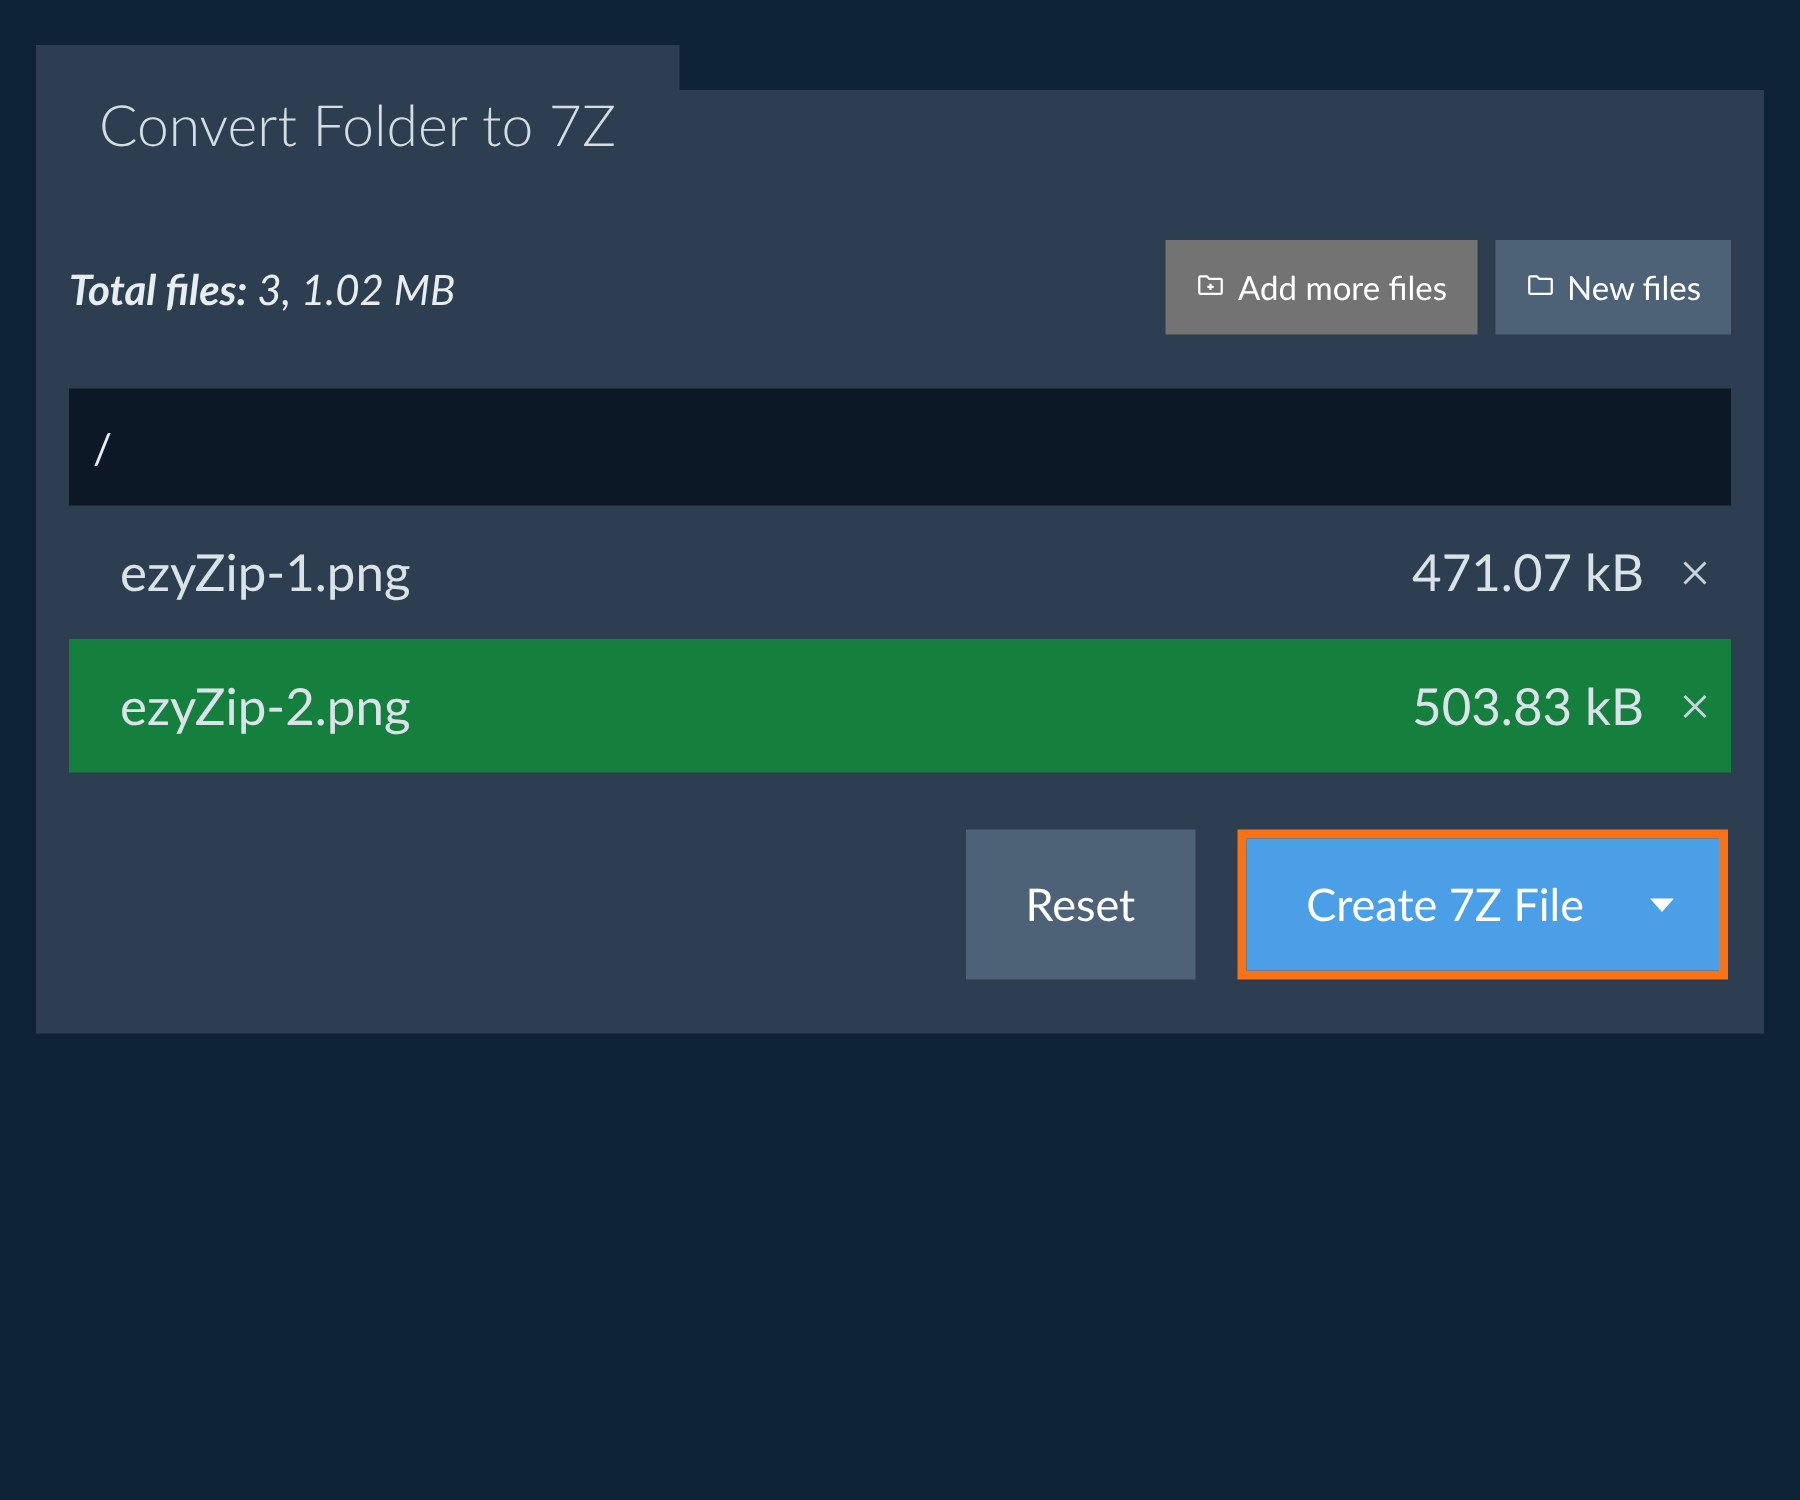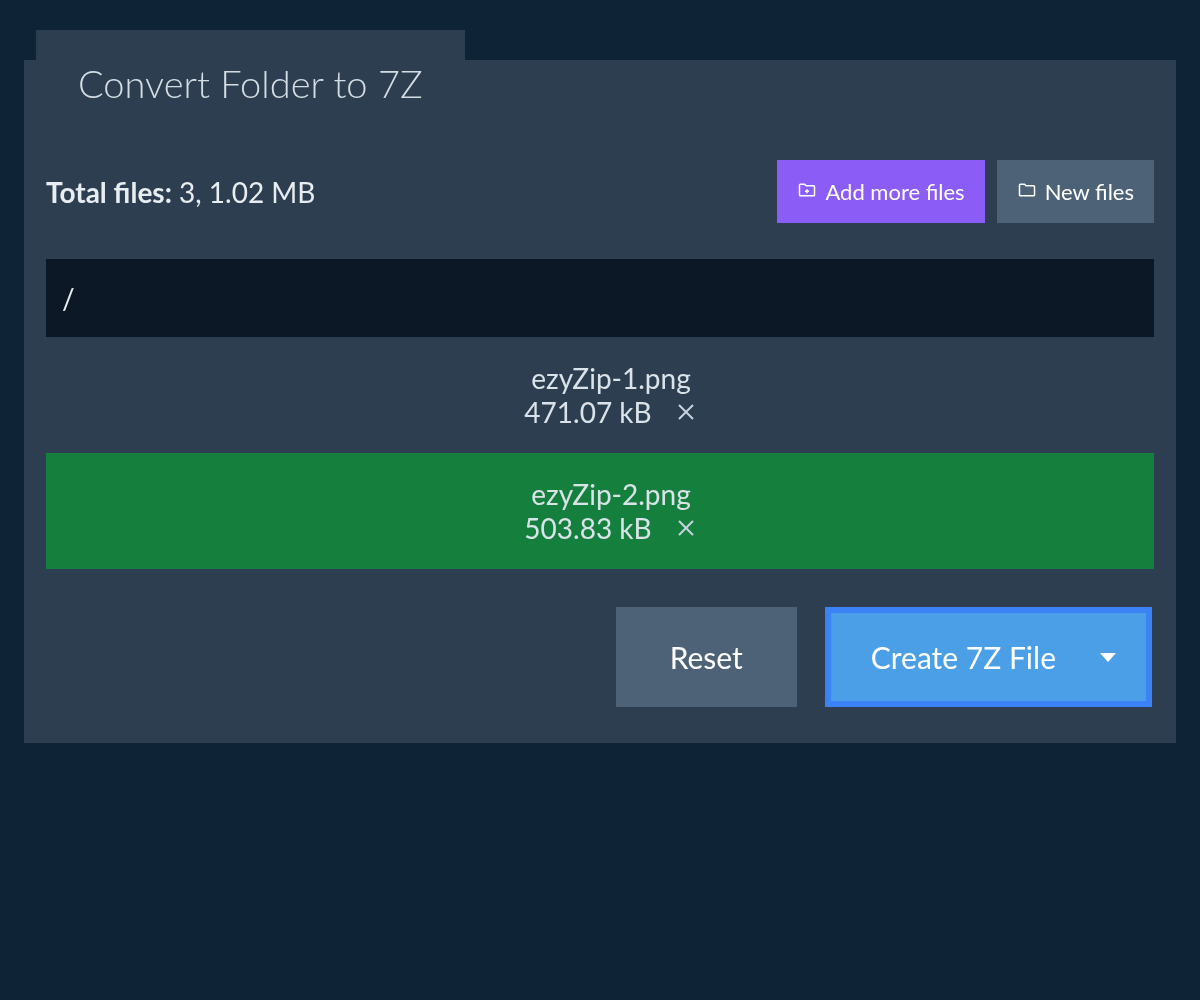--- a/index.html
+++ b/index.html
@@ -25,32 +25,33 @@
     color: #d5dde4;
     font-size: 38px;
     font-weight: 300;
     background: #2c3e50;
     margin-top: -30px;
     position: relative;
   }
   .tab-outer {
     background: #2c3e50;
     display: inline-block;
-    margin-left: 12px;
+    margin-left: 0;
   }
   .summary-row {
     display: flex;
     align-items: center;
     justify-content: space-between;
     padding: 28px 22px 10px 22px;
   }
   .summary-text {
     color: #e8edf2;
     font-size: 28px;
     font-weight: 400;
+    font-style: italic;
   }
   .summary-text .bold {
     font-weight: 700;
   }
   .btn-group {
     display: flex;
     gap: 12px;
   }
   .btn {
     border: none;
@@ -58,21 +59,21 @@
     font-size: 22px;
     color: #fff;
     display: inline-flex;
     align-items: center;
     gap: 8px;
     cursor: pointer;
     font-family: inherit;
     font-weight: 400;
   }
   .btn-primary {
-    background: #8b5cf6;
+    background: #737373;
   }
   .btn-secondary {
     background: #4e6277;
   }
   .btn svg {
     width: 20px;
     height: 20px;
     stroke: #fff;
     fill: none;
     stroke-width: 1.8;
@@ -86,22 +87,21 @@
     font-size: 28px;
     padding: 22px 16px;
     font-weight: 400;
   }
   .file-row {
     display: flex;
     align-items: center;
     justify-content: space-between;
     padding: 24px 12px 24px 34px;
     color: #dbe3ea;
-    font-size: 28px;
-    flex-direction: column;
+    font-size: 34px;
   }
   .file-row.alt {
     background: #15803d;
   }
   .file-row .right {
     display: flex;
     align-items: center;
     gap: 22px;
   }
   .close-icon {
@@ -119,27 +119,27 @@
     justify-content: flex-end;
     gap: 28px;
     padding: 38px 24px 36px 24px;
     align-items: stretch;
   }
   .btn-reset {
     background: #4e6277;
     color: #fff;
     border: none;
     font-size: 30px;
-    padding: 26px 54px;
+    padding: 26px 40px;
     cursor: pointer;
     font-family: inherit;
     font-weight: 400;
   }
   .create-wrap {
-    border: 6px solid #3b82f6;
+    border: 6px solid #f97316;
     display: flex;
   }
   .btn-create {
     background: #4a9fe6;
     color: #fff;
     border: none;
     font-size: 30px;
     padding: 26px 30px 26px 40px;
     cursor: pointer;
     display: flex;

